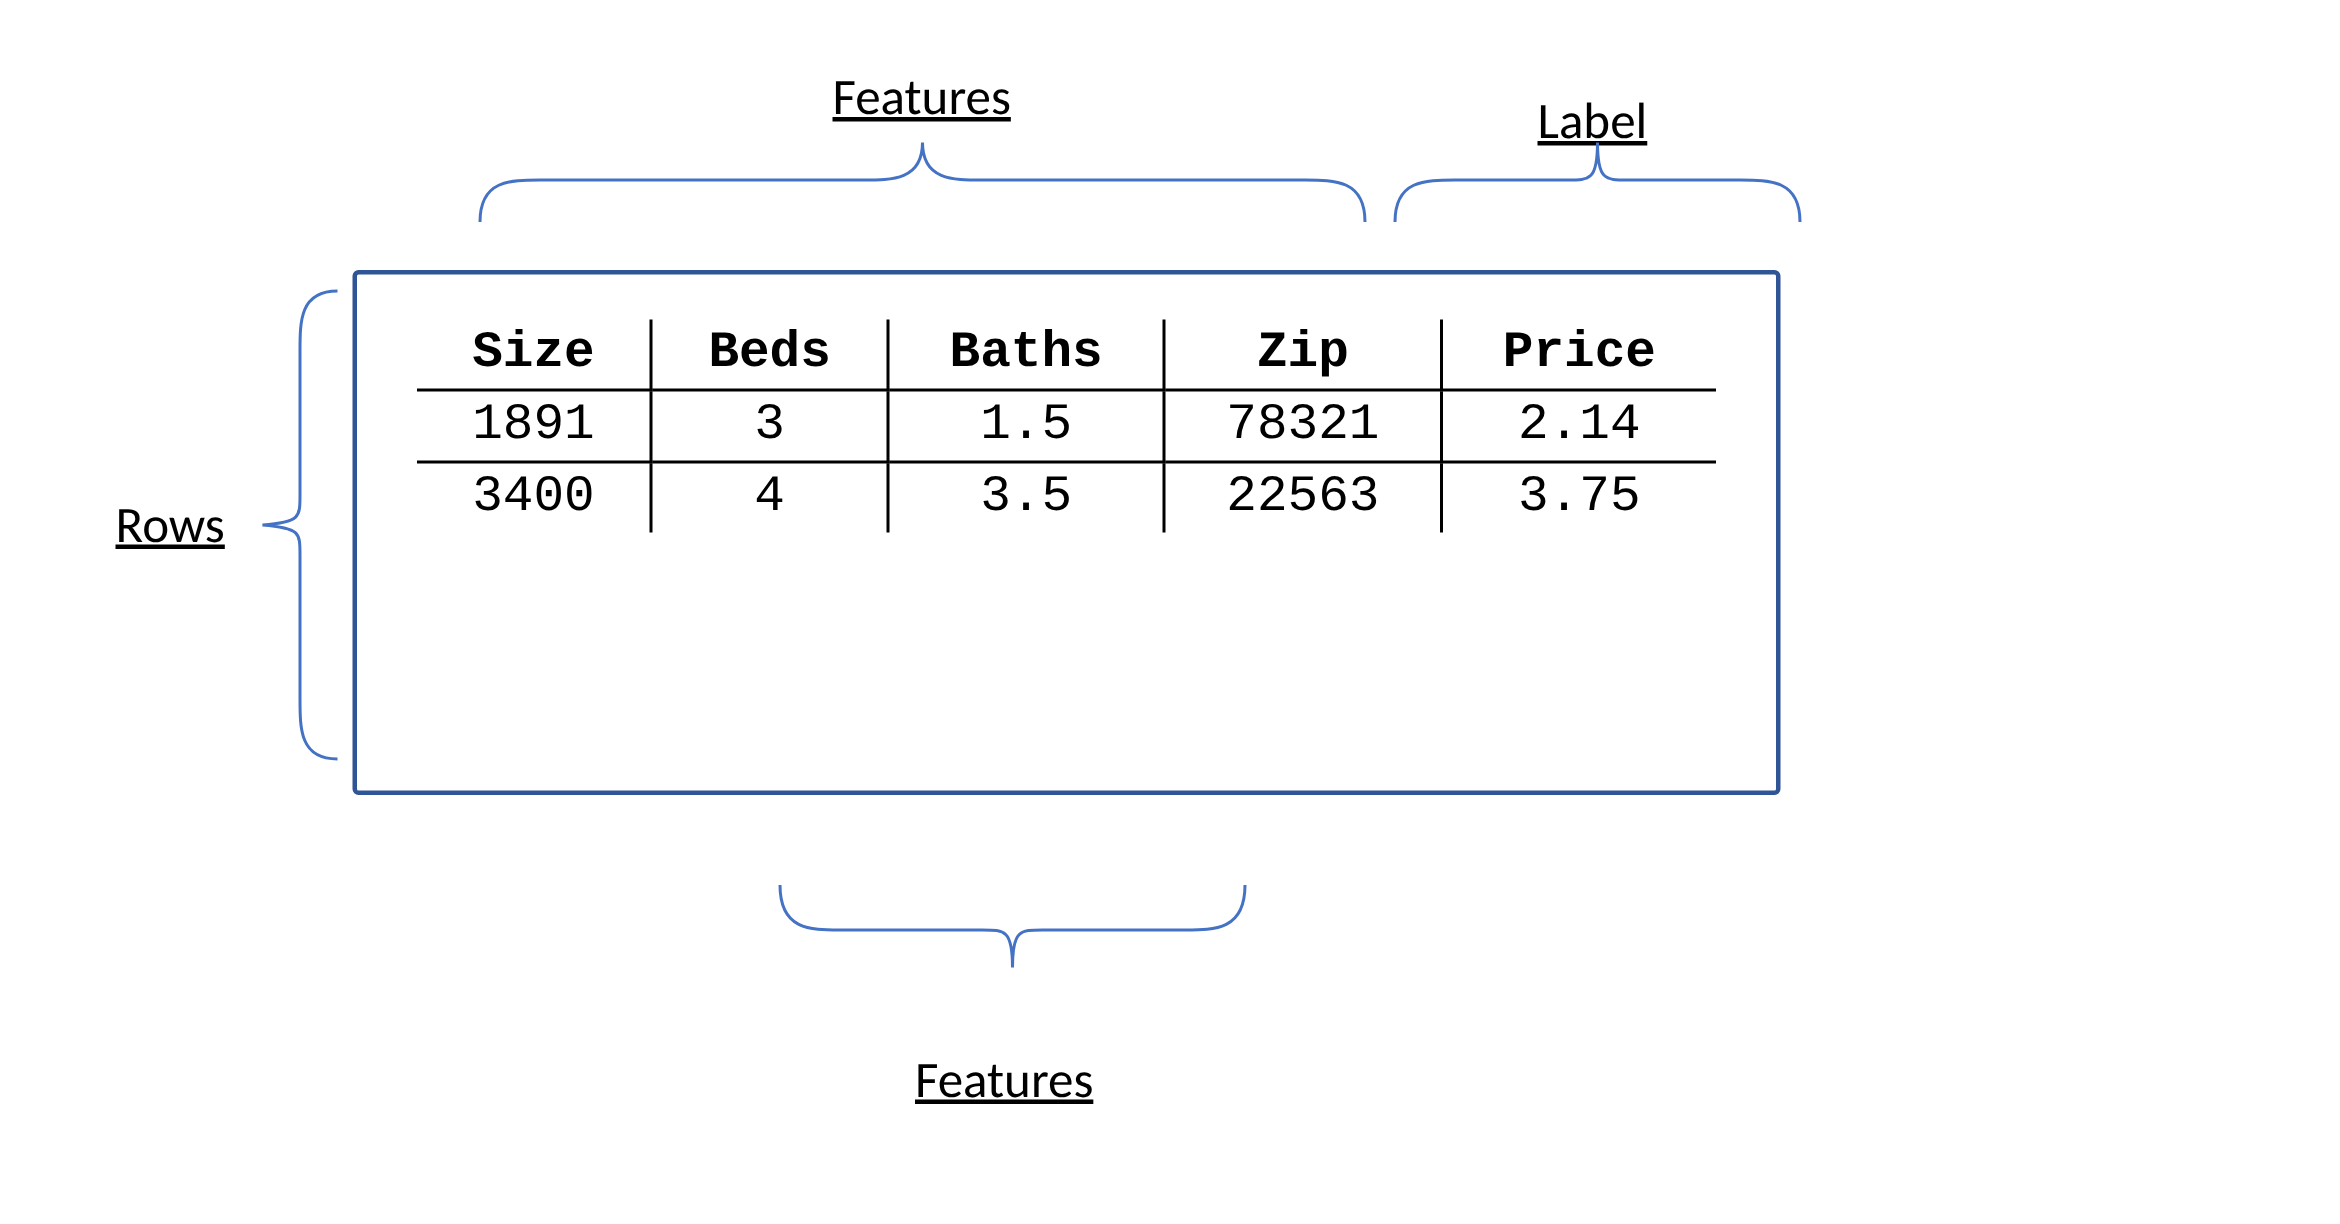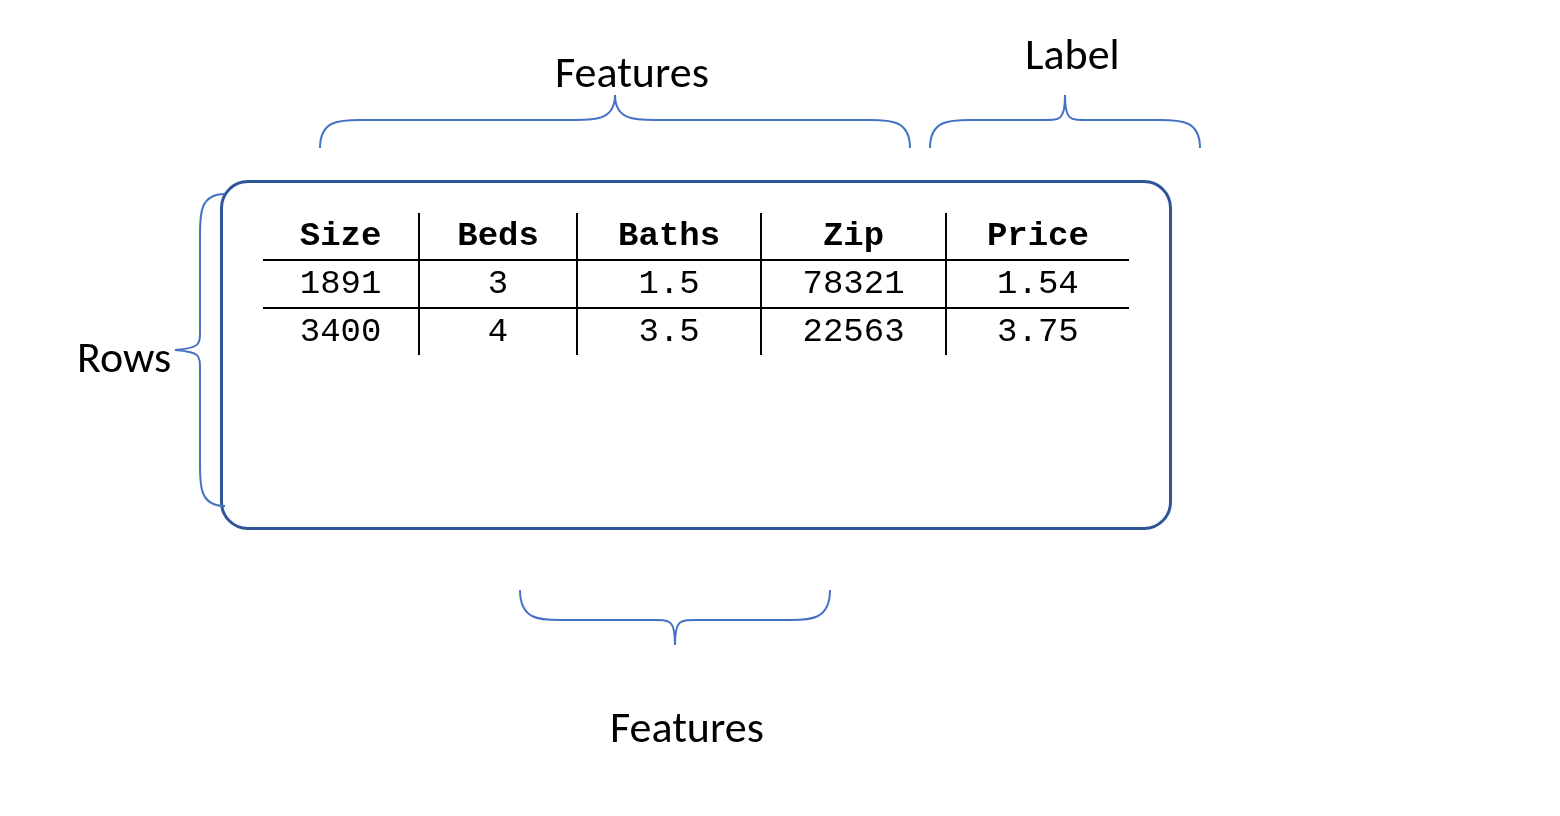--- a/index.html
+++ b/index.html
@@ -8,33 +8,34 @@
     width: 1560px;
     height: 816px;
     background: #ffffff;
     font-family: Calibri, Arial, sans-serif;
     color: #000000;
     position: relative;
   }
 
   .label {
     position: absolute;
-    font-size: 44px;
+    font-size: 34px;
     white-space: nowrap;
+    text-decoration: underline;
   }
 
   
   .table-box {
     position: absolute;
-    left: 220px;
+    left: 235px;
     top: 180px;
     width: 952px;
     height: 350px;
     border: 3px solid #2f5597;
-    border-radius: 28px;
+    border-radius: 4px;
     box-sizing: border-box;
     padding: 30px 40px 40px 40px;
   }
 
   table.data-table {
     border-collapse: collapse;
     width: 100%;
     font-family: Consolas, "Courier New", monospace;
     font-size: 34px;
     text-align: center;
@@ -77,21 +78,21 @@
     fill: none;
     stroke: #4472c4;
     stroke-width: 2px;
   }
 </style>
 </head>
 <body>
 
 <div class="label" style="left:555px; top:45px;">Features</div>
 
-<div class="label" style="left:1025px; top:27px;">Label</div>
+<div class="label" style="left:1025px; top:61px;">Label</div>
 
 <div class="label" style="left:77px; top:330px;">Rows</div>
 
 <div class="label" style="left:610px; top:700px;">Features</div>
 
 <div class="table-box">
   <table class="data-table">
     <thead>
       <tr>
         <th>Size</th>
@@ -100,21 +101,21 @@
         <th>Zip</th>
         <th>Price</th>
       </tr>
     </thead>
     <tbody>
       <tr>
         <td>1891</td>
         <td>3</td>
         <td>1.5</td>
         <td>78321</td>
-        <td>1.54</td>
+        <td>2.14</td>
       </tr>
       <tr>
         <td>3400</td>
         <td>4</td>
         <td>3.5</td>
         <td>22563</td>
         <td>3.75</td>
       </tr>
     </tbody>
   </table>

